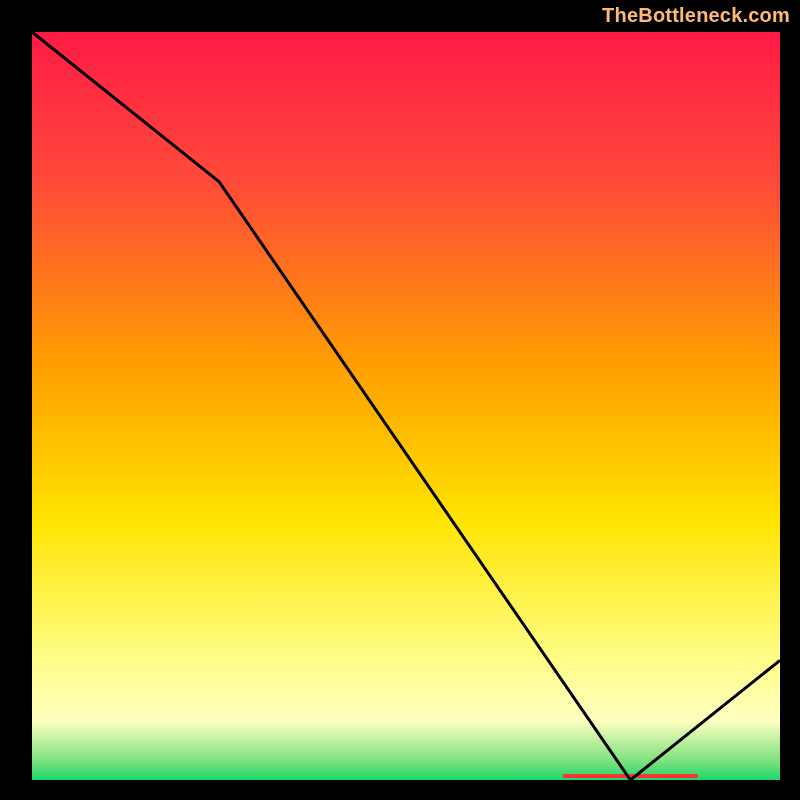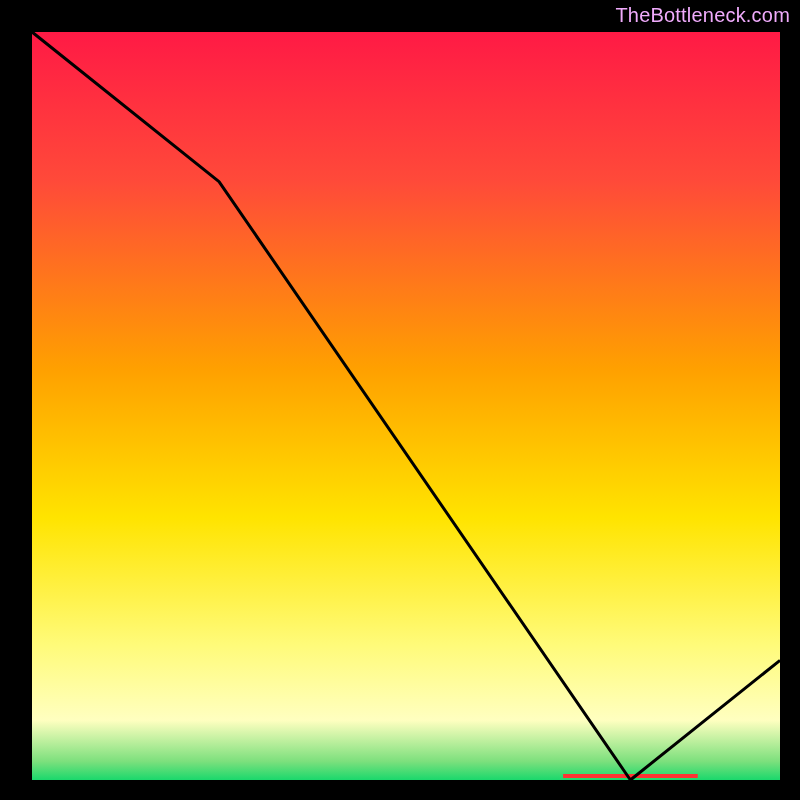--- a/index.html
+++ b/index.html
@@ -14,23 +14,23 @@
   .canvas {
     position: relative;
     width: 800px;
     height: 800px;
     background: #000;
   }
   .watermark {
     position: absolute;
     top: 4px;
     right: 10px;
-    color: #f0abfc;
+    color: #fdba74;
     font-size: 20px;
-    font-weight: 400;
+    font-weight: 700;
     letter-spacing: 0.2px;
   }
   svg {
     display: block;
     position: absolute;
     top: 0;
     left: 0;
   }
 </style>
 </head>

